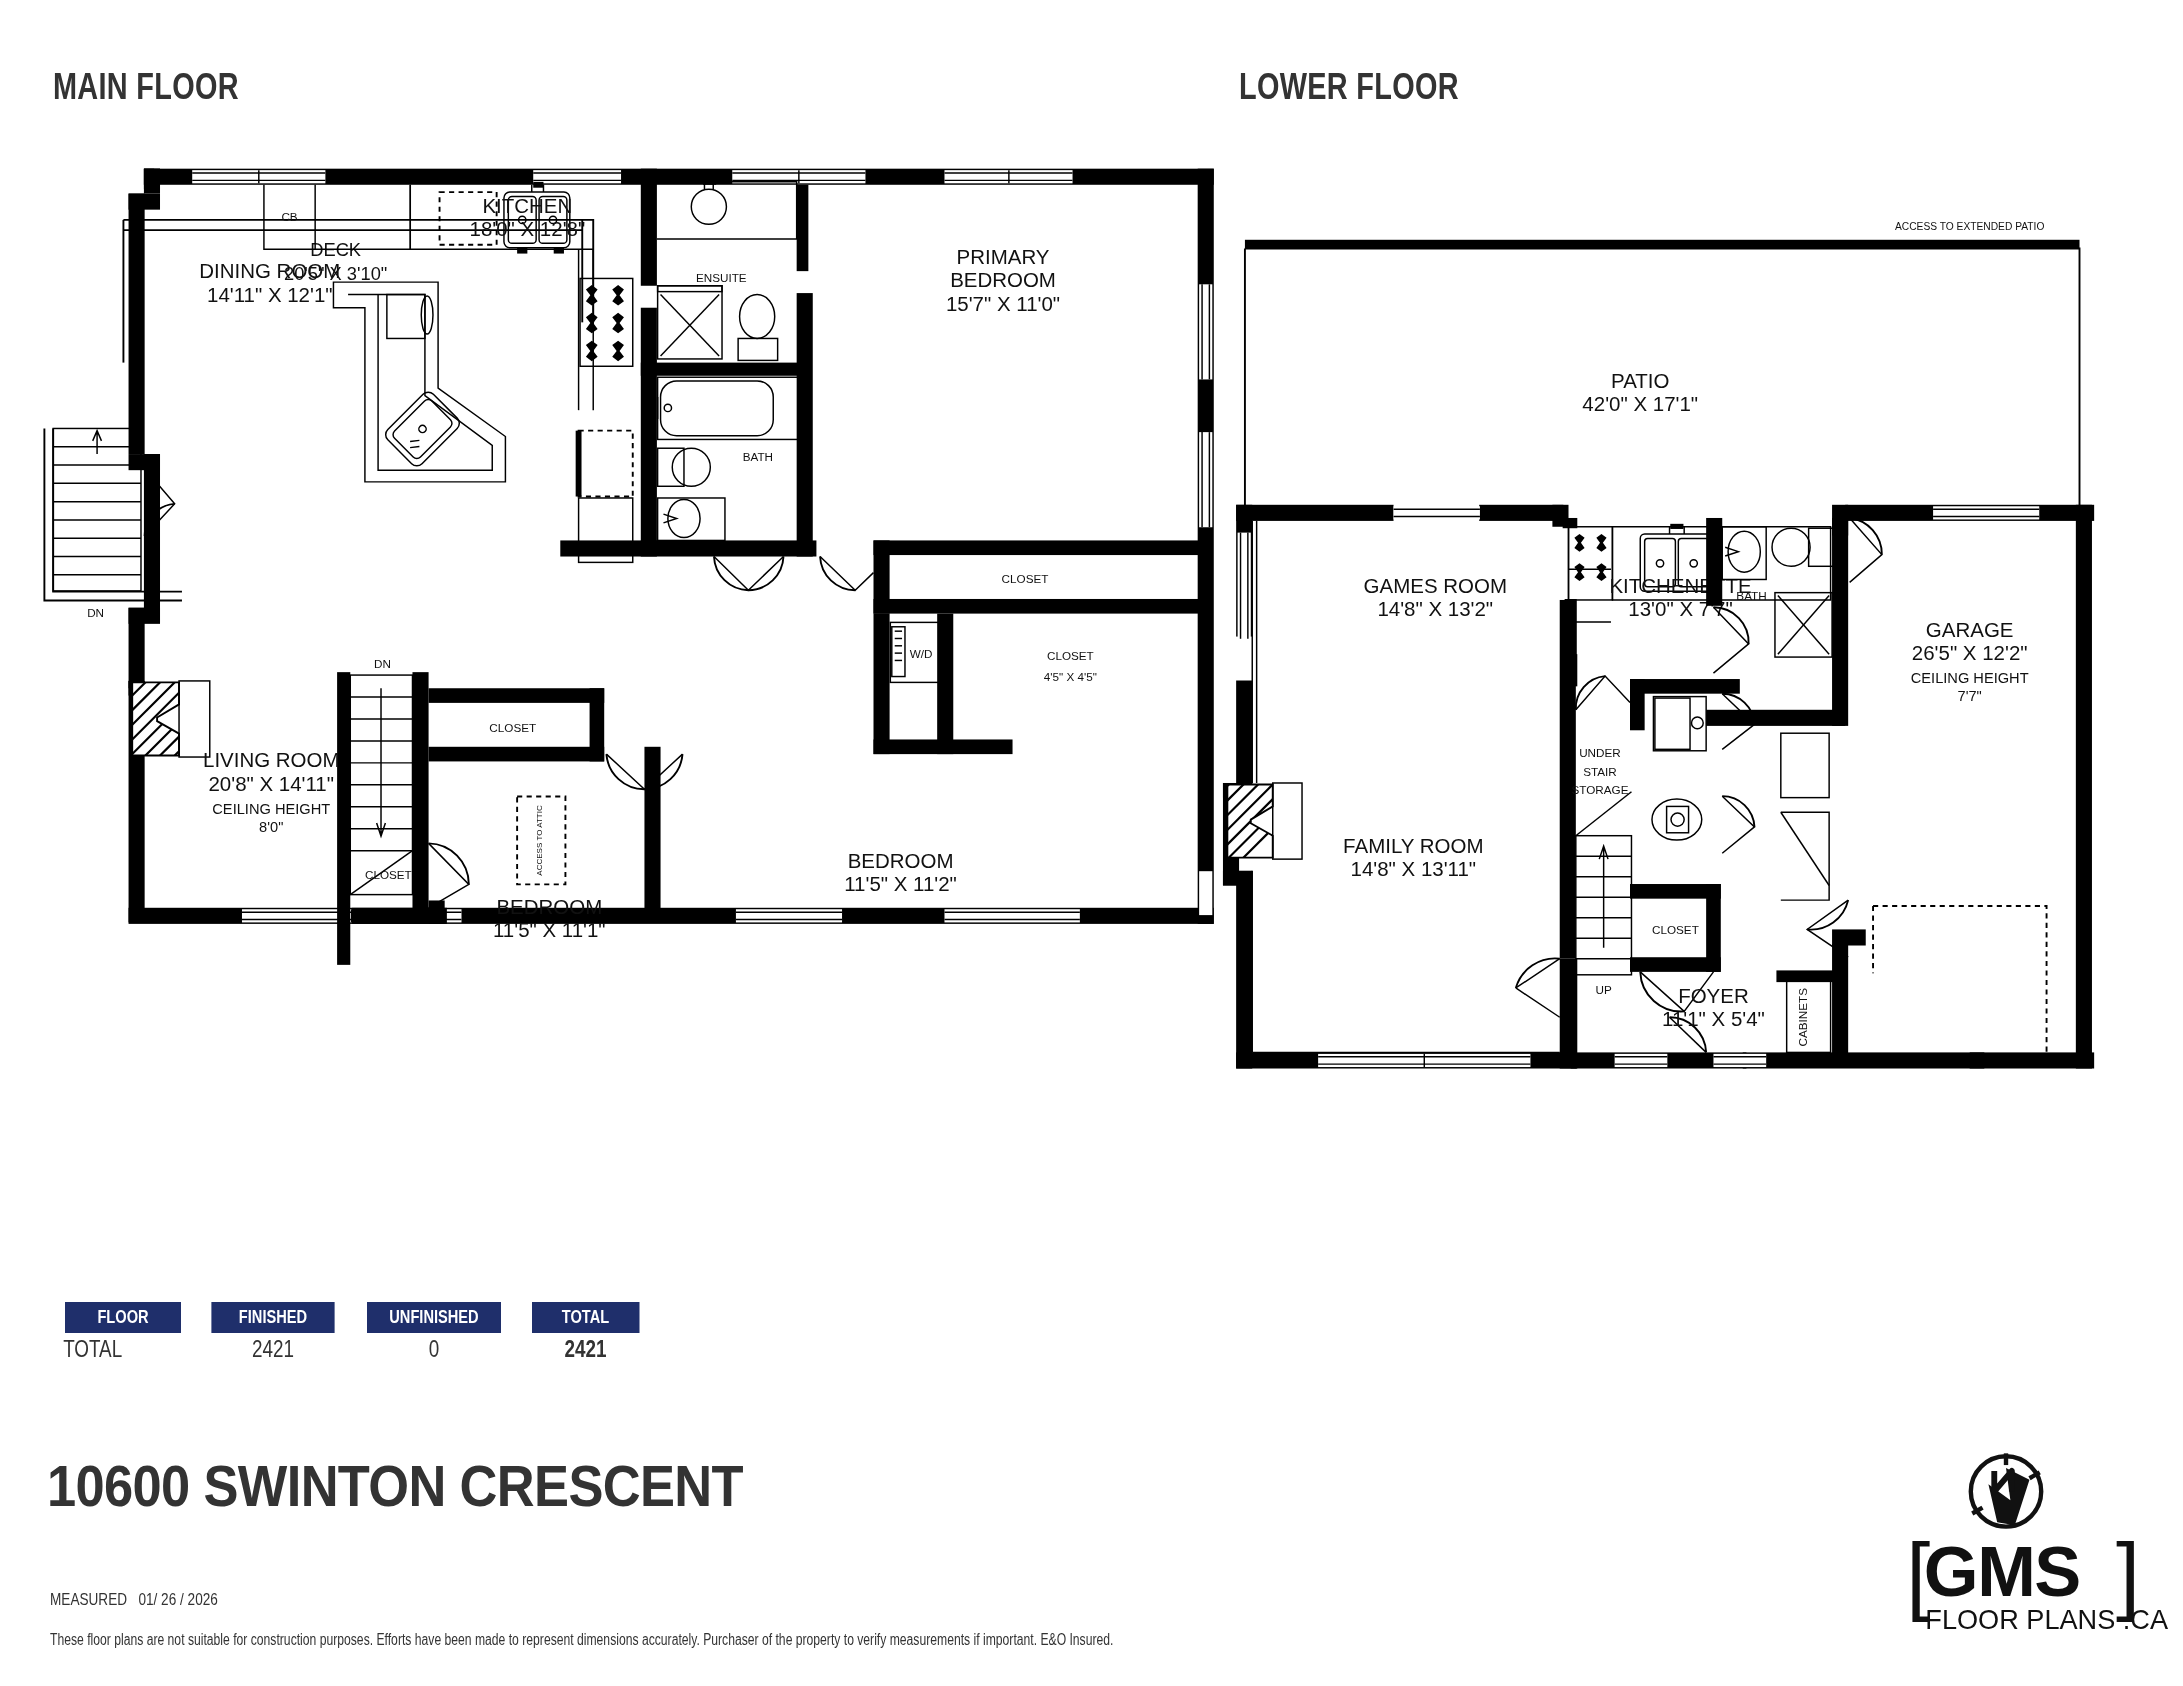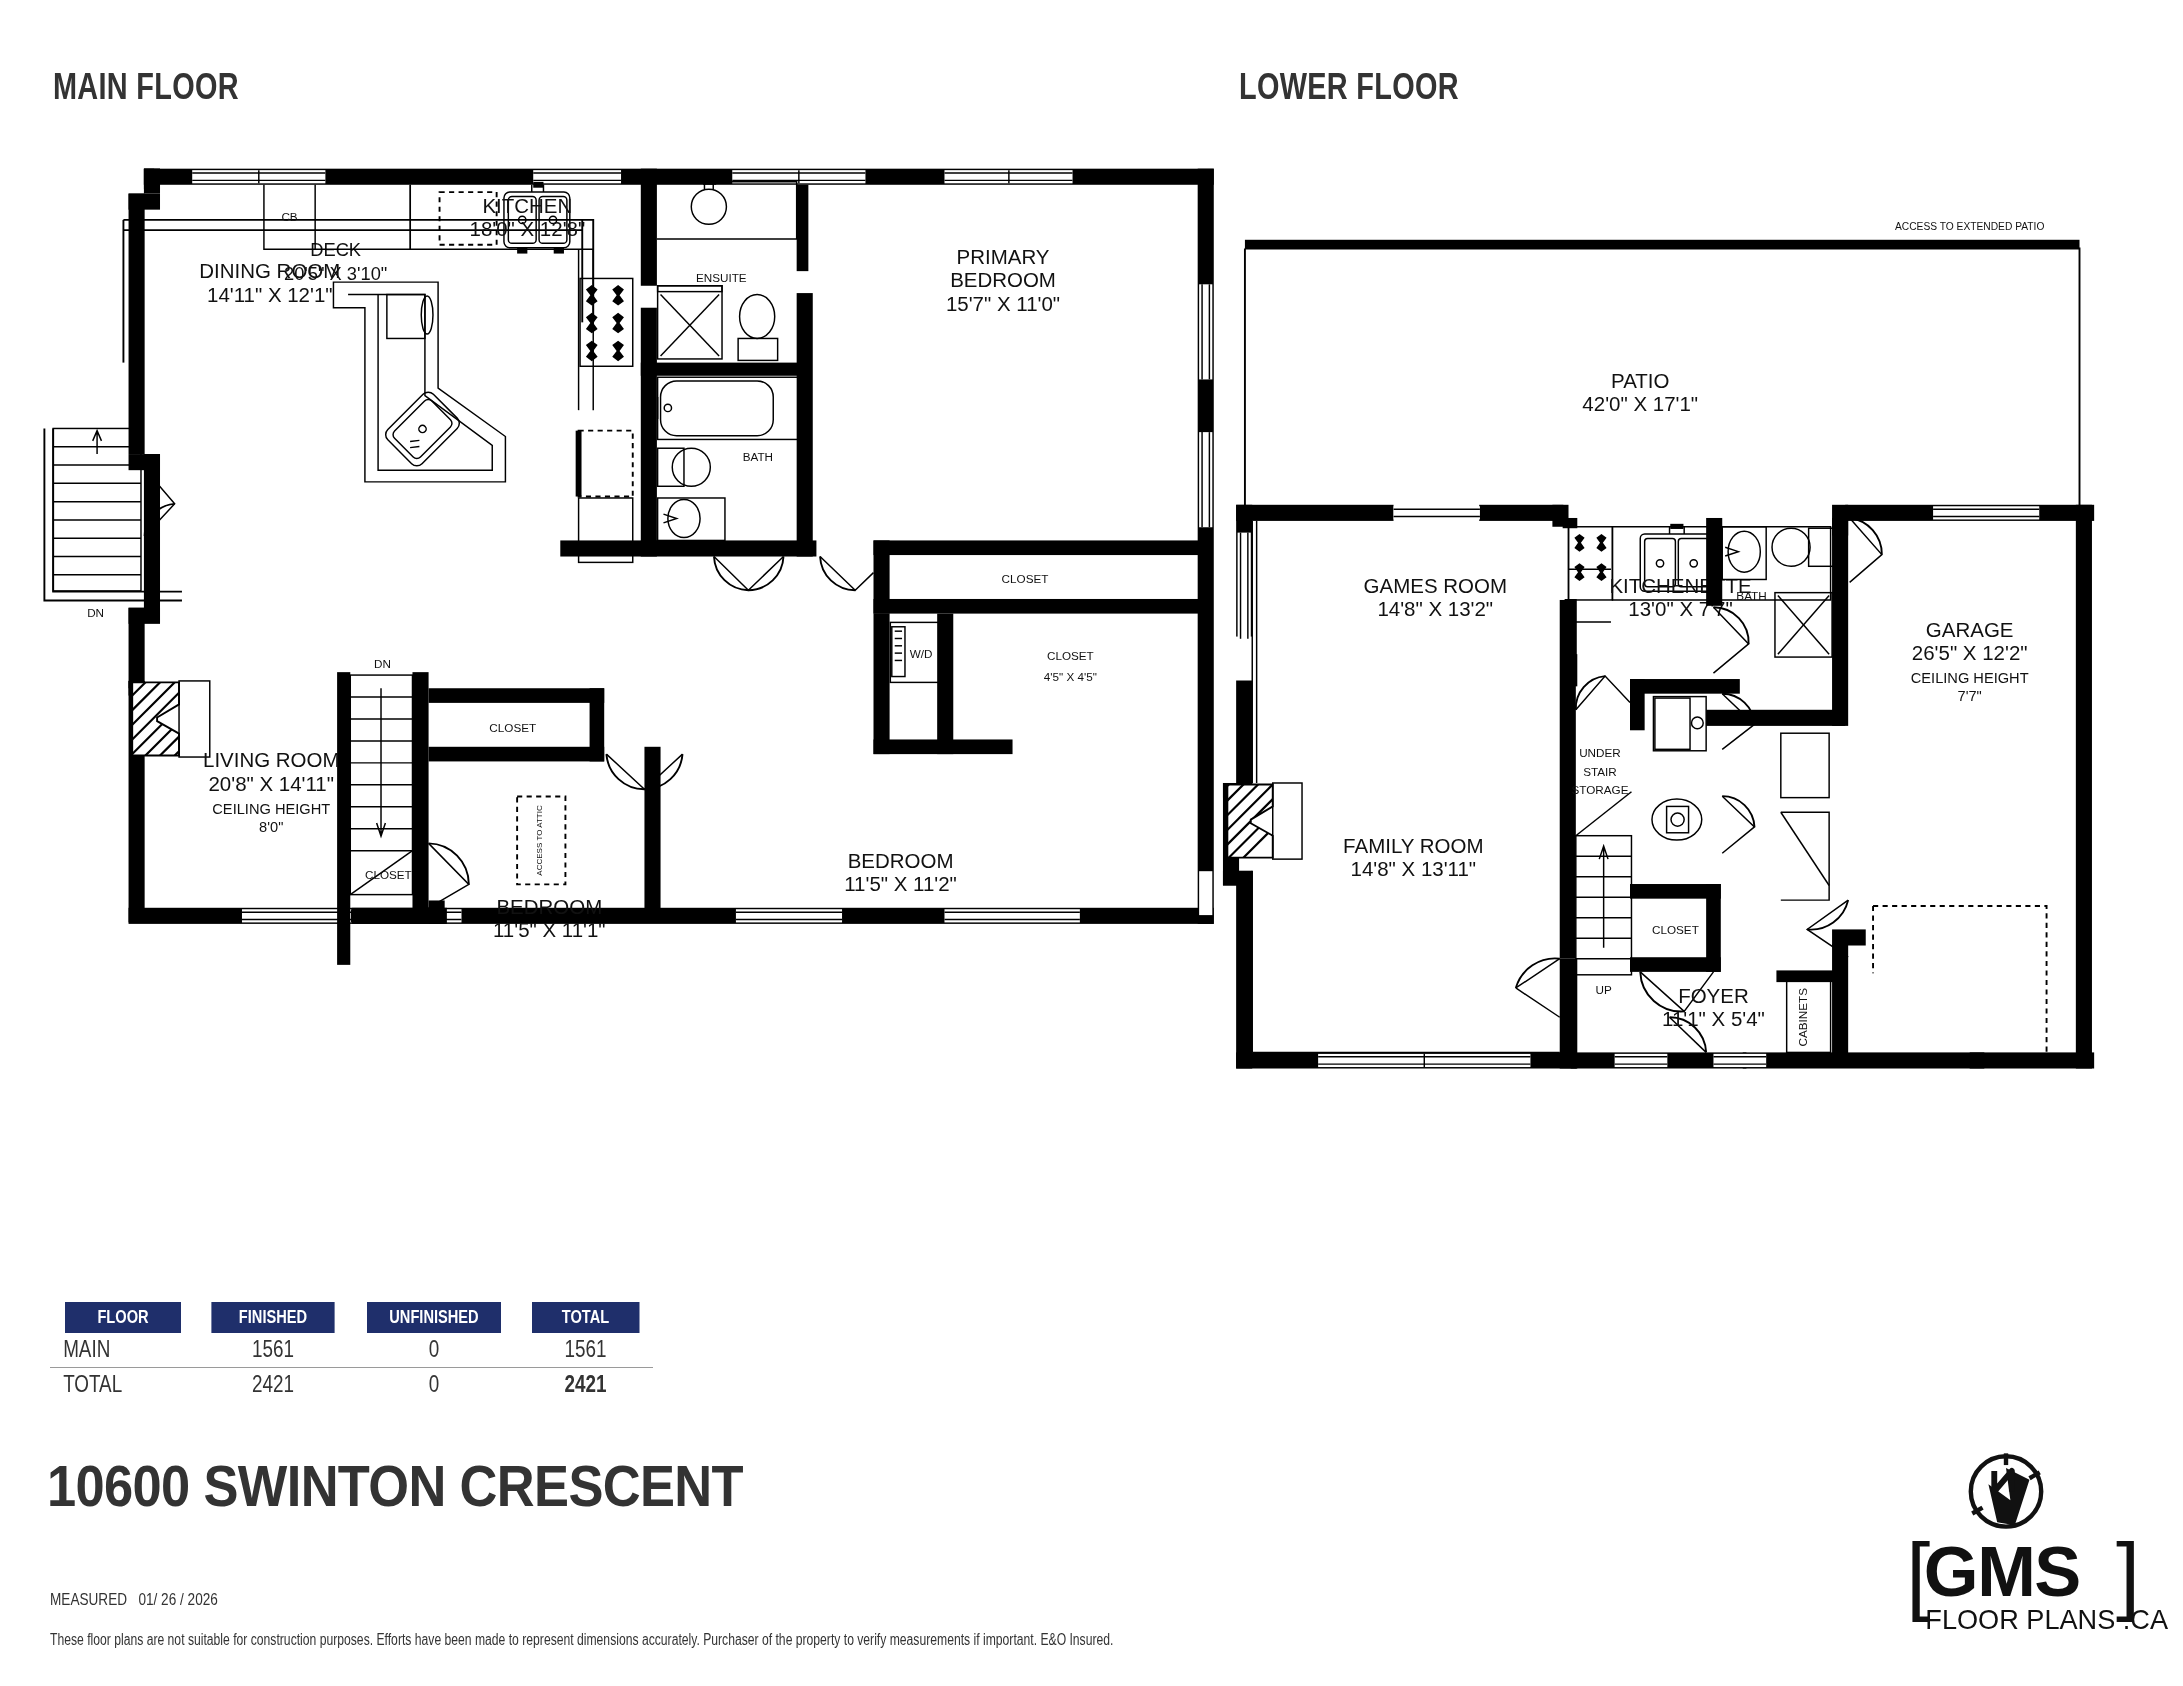--- a/index.html
+++ b/index.html
@@ -614,26 +614,20 @@
     <thead class="thead">
         <tr>
       <th style="width:146px">FLOOR</th>
       <th style="width:154px">FINISHED</th>
       <th style="width:168px">UNFINISHED</th>
       <th style="width:135px">TOTAL</th>
     </tr>
       </thead>
     <tbody>
       <tr>
-        <td class="lbl">MAIN</td>
-        <td class="num">1561</td>
-        <td class="num">0</td>
-        <td class="num">1561</td>
-      </tr>
-      <tr>
         <td class="lbl">TOTAL</td>
         <td class="num">2421</td>
         <td class="num">0</td>
         <td class="num bold">2421</td>
       </tr>
     </tbody>
   </table>
 
 </div>
 

